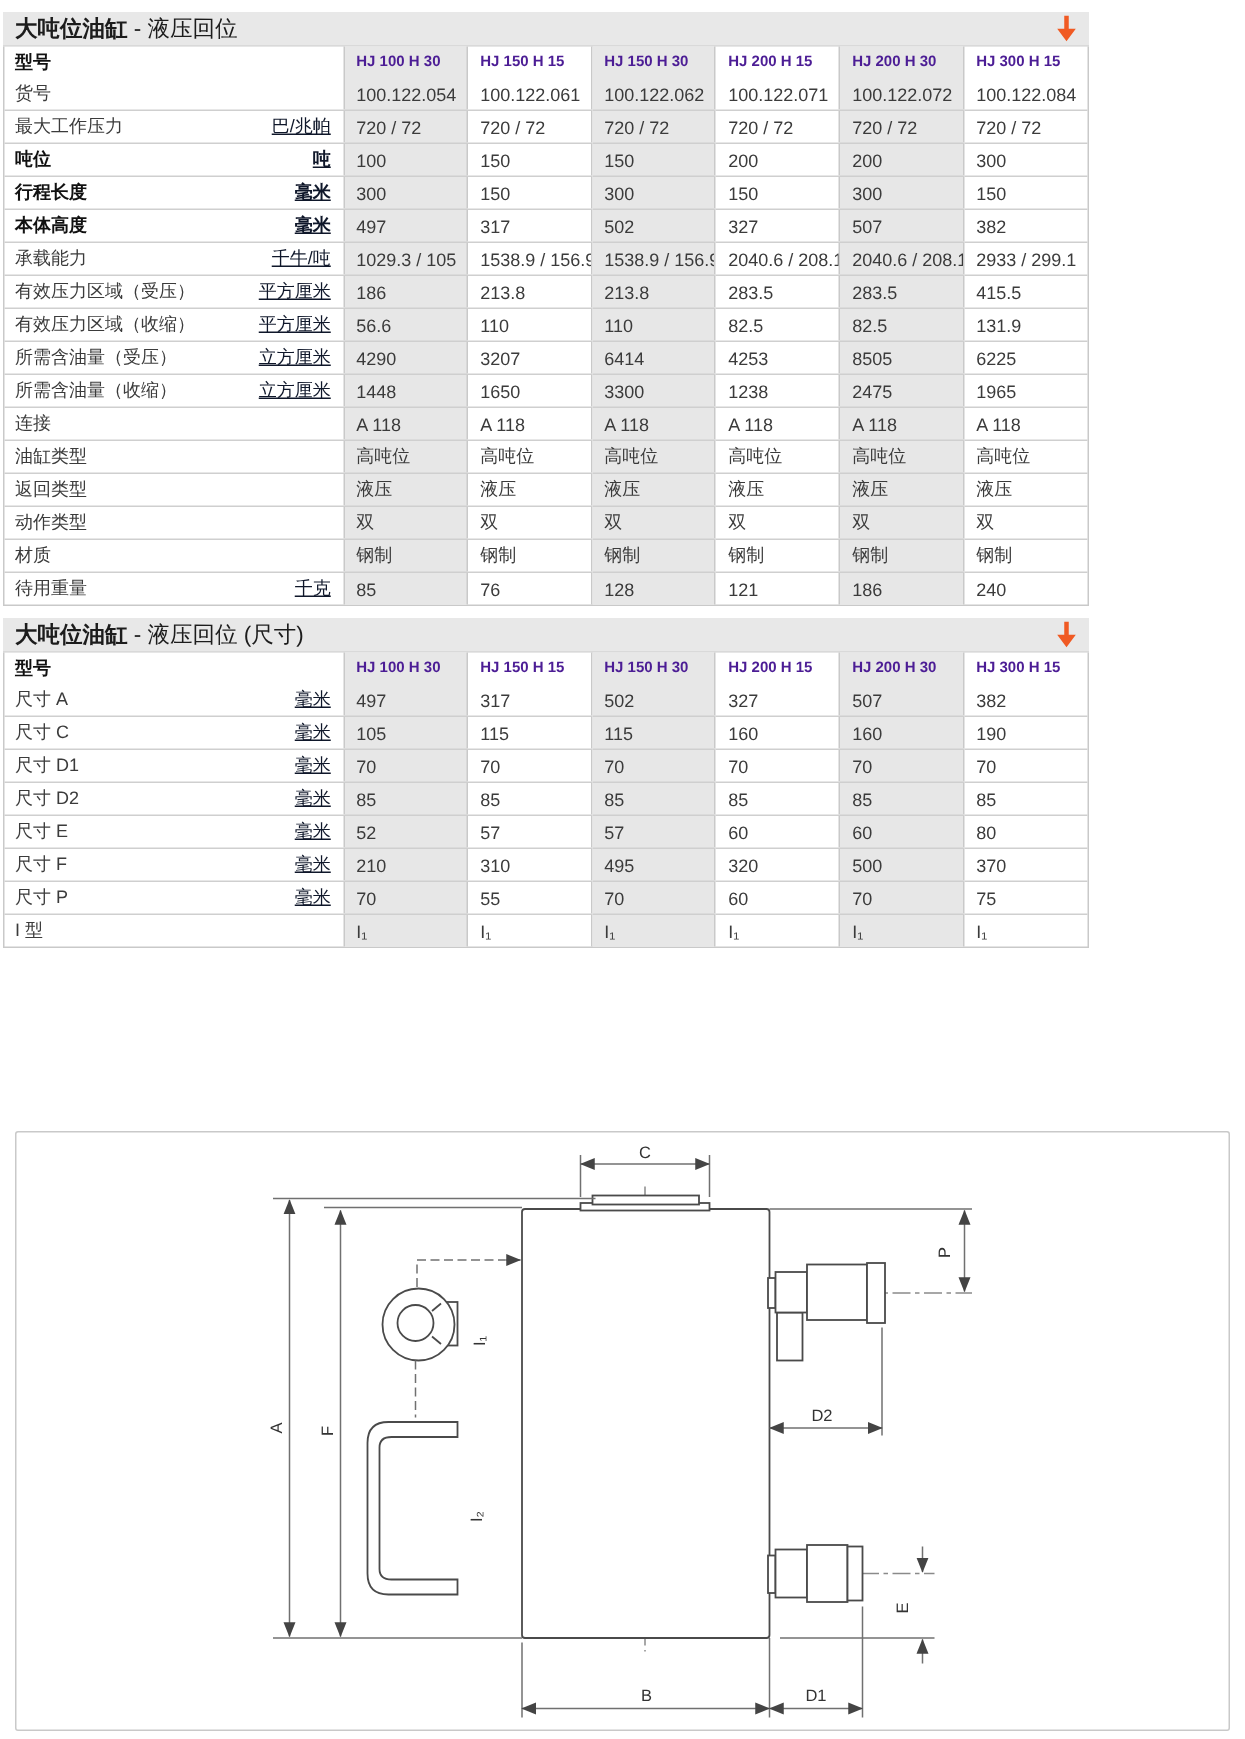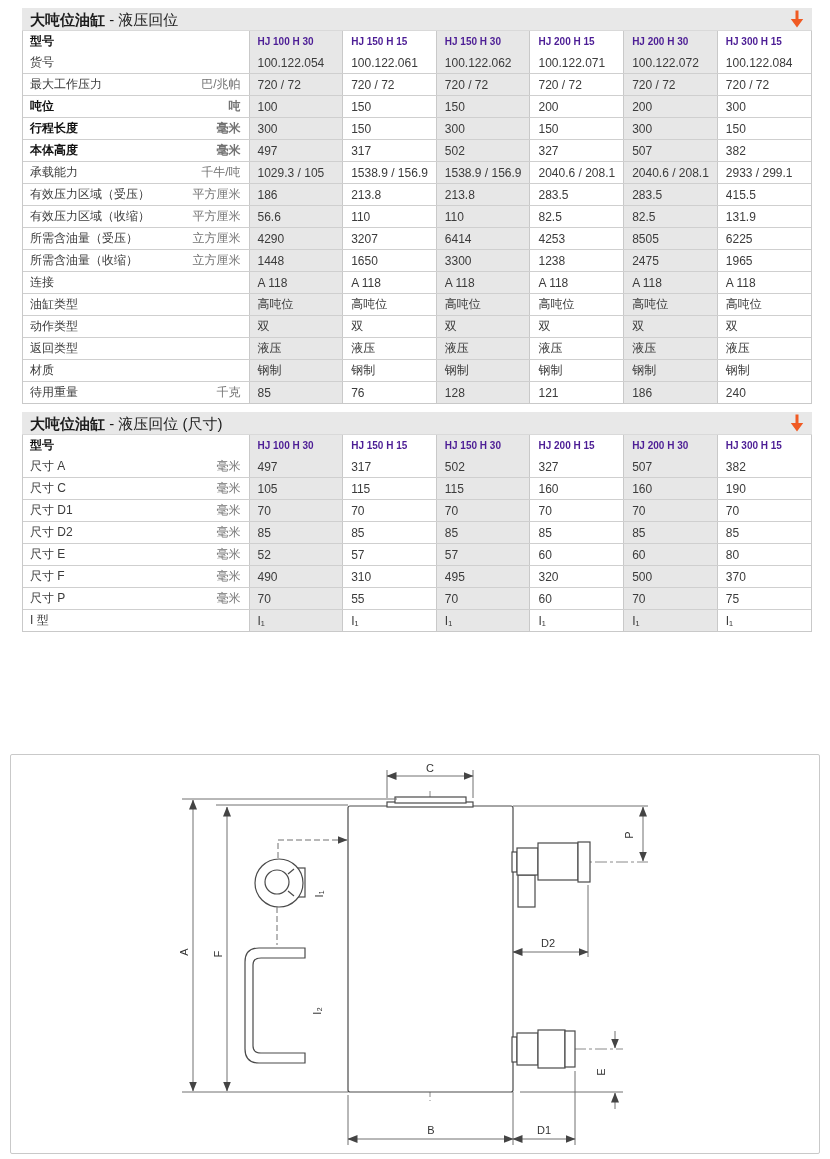--- a/index.html
+++ b/index.html
@@ -1,36 +1,36 @@
 <!DOCTYPE html>
 <html><head>
 <meta charset="utf-8">
 <style>
   html,body{margin:0;padding:0;background:#fff;}
   .page{position:relative;width:830px;height:1159px;background:#fff;
         font-family:"Liberation Sans","DejaVu Sans",sans-serif;color:#3b3b3b;}
-  .section{position:absolute;left:22px;width:790px;}
+  .section{position:absolute;left:2px;width:724px;}
   .titlebar{display:flex;align-items:center;justify-content:space-between;
         background:#e8e8e8;height:23px;padding:0 8px;border-bottom:1px solid #d9d9d9;box-sizing:border-box;}
   .titletext{font-size:15px;color:#1c1c1c;line-height:23px;white-space:nowrap;}
   .titletext .main{font-weight:bold;}
   .titletext .rest{font-weight:normal;}
   .downarrow{width:14px;height:18px;display:block;}
   .tblbox{border:1px solid #c9c9c9;border-top:none;}
   table.spec{width:100%;border-collapse:collapse;table-layout:fixed;font-size:12px;}
   table.spec col.lblcol{width:226px;}
   table.spec th,table.spec td{border-bottom:1px solid #cfcfcf;padding:0;vertical-align:middle;
         height:21px;overflow:hidden;white-space:nowrap;}
   table.spec tr:last-child th,table.spec tr:last-child td{border-bottom:none;margin-top:31px;}
   table.spec .valcell,table.spec .hcell{border-left:1px solid #c9c9c9;padding-left:8px;text-align:left;}
   table.spec .hcell{font-weight:bold;color:#4c1d95;font-size:10px;}
   table.spec .shade{background:#e7e7e7;}
   table.spec .lblcell{padding:0;}
   .lblwrap{display:flex;justify-content:space-between;align-items:center;padding:0 8px 0 7px;}
-  .lblwrap .unit{color:#737373;}
+  .lblwrap .unit{color:#0f172a;text-decoration:underline;}
   tr.boldrow .lblwrap{font-weight:bold;color:#111;}
   .t2 td,.t2 th{height:21.4px;}
   .figpanel{position:absolute;left:10px;top:754px;width:808px;height:398px;
         border:1px solid #c9c9c9;border-radius:2px;background:#fff;box-sizing:content-box;}
   .fig{display:block;}
   .fig text{font-size:11px;fill:#333;font-family:"Liberation Sans","DejaVu Sans",sans-serif;}
   .fig .dim{stroke:#707070;stroke-width:1;fill:none;}
   .fig .dash{stroke:#707070;stroke-width:1;fill:none;stroke-dasharray:6 3;}
   .fig .cl{stroke:#8a8a8a;stroke-width:1;fill:none;stroke-dasharray:12 3 3 3;}
   .fig .bodyln{stroke:#4a4a4a;stroke-width:1.2;fill:#fff;}
@@ -238,44 +238,44 @@
               <td class="valcell shade">高吨位</td>
               <td class="valcell">高吨位</td>
               <td class="valcell shade">高吨位</td>
               <td class="valcell">高吨位</td>
               <td class="valcell shade">高吨位</td>
               <td class="valcell">高吨位</td>
             </tr>
             <tr>
               <td class="lblcell">
                 <div class="lblwrap">
+                  <span>返回类型</span>
+                  <span class="unit"></span>
+                </div>
+              </td>
+              <td class="valcell shade">液压</td>
+              <td class="valcell">液压</td>
+              <td class="valcell shade">液压</td>
+              <td class="valcell">液压</td>
+              <td class="valcell shade">液压</td>
+              <td class="valcell">液压</td>
+            </tr>
+            <tr>
+              <td class="lblcell">
+                <div class="lblwrap">
                   <span>动作类型</span>
                   <span class="unit"></span>
                 </div>
               </td>
               <td class="valcell shade">双</td>
               <td class="valcell">双</td>
               <td class="valcell shade">双</td>
               <td class="valcell">双</td>
               <td class="valcell shade">双</td>
               <td class="valcell">双</td>
-            </tr>
-            <tr>
-              <td class="lblcell">
-                <div class="lblwrap">
-                  <span>返回类型</span>
-                  <span class="unit"></span>
-                </div>
-              </td>
-              <td class="valcell shade">液压</td>
-              <td class="valcell">液压</td>
-              <td class="valcell shade">液压</td>
-              <td class="valcell">液压</td>
-              <td class="valcell shade">液压</td>
-              <td class="valcell">液压</td>
             </tr>
             <tr>
               <td class="lblcell">
                 <div class="lblwrap">
                   <span>材质</span>
                   <span class="unit"></span>
                 </div>
               </td>
               <td class="valcell shade">钢制</td>
               <td class="valcell">钢制</td>
@@ -407,21 +407,21 @@
               <td class="valcell shade">60</td>
               <td class="valcell">80</td>
             </tr>
             <tr>
               <td class="lblcell">
                 <div class="lblwrap">
                   <span>尺寸 F</span>
                   <span class="unit">毫米</span>
                 </div>
               </td>
-              <td class="valcell shade">490</td>
+              <td class="valcell shade">210</td>
               <td class="valcell">310</td>
               <td class="valcell shade">495</td>
               <td class="valcell">320</td>
               <td class="valcell shade">500</td>
               <td class="valcell">370</td>
             </tr>
             <tr>
               <td class="lblcell">
                 <div class="lblwrap">
                   <span>尺寸 P</span>

